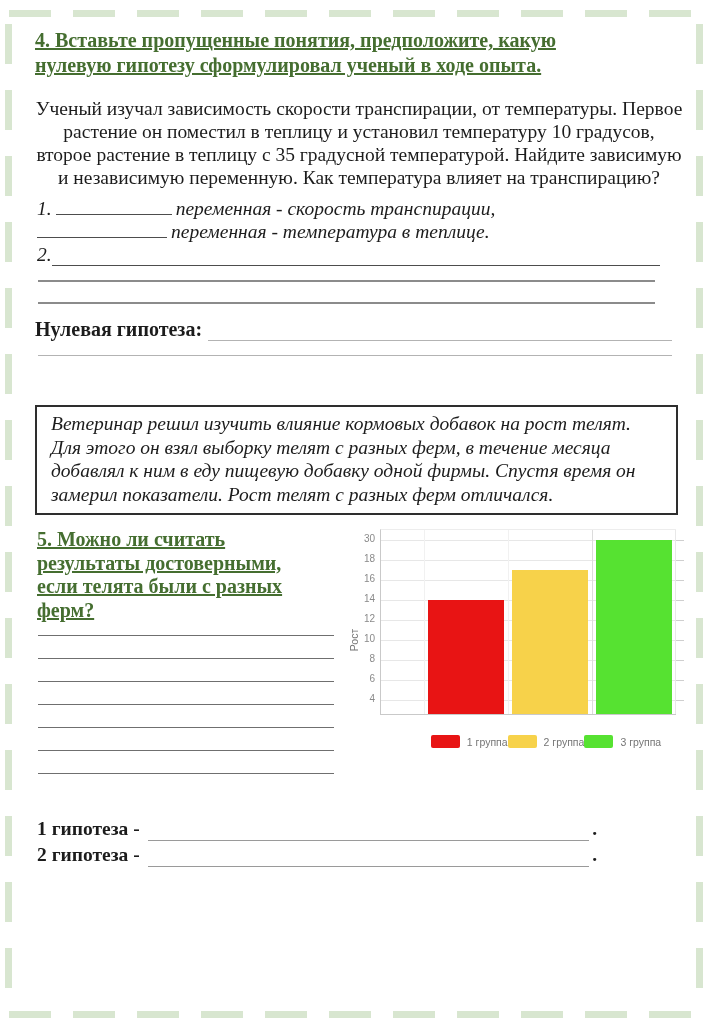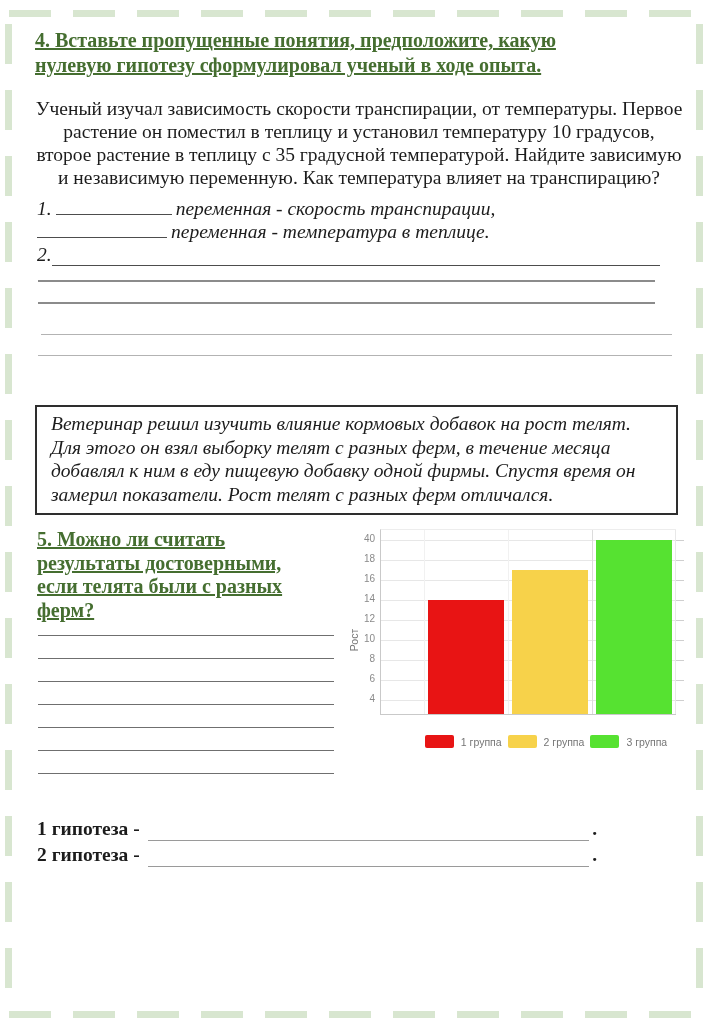--- a/index.html
+++ b/index.html
@@ -36,21 +36,21 @@
   .chart{width:348px;height:236px;}
   .plot{position:absolute;left:35px;top:5px;width:295px;height:184px;
         border-left:1px solid #c9c9c9;border-bottom:1px solid #c9c9c9;border-top:1px solid #ededed;}
   .hgrid{position:absolute;left:0;width:295px;height:0;border-top:1px solid #e7e7e7;}
   .rtick{position:absolute;left:295px;width:8px;height:0;border-top:1px solid #cfcfcf;}
   .vgrid{position:absolute;top:0;height:184px;width:0;border-left:1px solid #e8e8e8;}
   .bar{position:absolute;}
   .ytick{position:absolute;left:0;width:30px;text-align:right;font:10px "Liberation Sans",sans-serif;color:#8a8a8a;}
   .ylabel{position:absolute;left:-6px;top:110px;width:30px;text-align:center;
           font:10.5px "Liberation Sans",sans-serif;color:#757575;transform:rotate(-90deg);}
-  .legend{position:absolute;left:0;right:0;top:211px;display:flex;justify-content:center;padding-left:54px;gap:6px;}
+  .legend{position:absolute;left:0;right:0;top:211px;display:flex;justify-content:center;padding-left:54px;gap:0;}
   .leg-item{display:flex;align-items:center;}
   .leg-swatch{width:29px;height:13px;border-radius:2px;}
   .leg-label{margin-left:7px;font:10.5px "Liberation Sans",sans-serif;color:#757575;}
   
   .title6{font-size:20px;line-height:24px;margin:0;}
   .hyp-row{display:flex;align-items:flex-end;font-size:19.5px;}
   .hyp-row .lbl{font-weight:bold;line-height:24px;white-space:nowrap;}
   .hyp-row .fill{flex:1;border-bottom:1.5px solid #9a9a9a;height:17px;margin-left:8px;}
   .hyp-row .dot{font-weight:bold;margin-left:3px;line-height:24px;}
 </style>
@@ -78,20 +78,21 @@
     <div class="flexrow">
       <span style="line-height:23px;">2.</span>
       <span class="u-blank" style="flex:1;margin:0;"></span>
     </div>
   </div>
 
   <div class="rule" style="left:38px;top:280px;width:617px;"></div>
   <div class="rule" style="left:38px;top:302px;width:617px;"></div>
 
   <div class="abs nullhyp" style="left:35px;top:317px;width:637px;">
+    <span class="lbl">Нулевая гипотеза:</span>
     <span class="fill-light"></span>
   </div>
   <div class="rule-light" style="left:38px;top:355px;width:634px;"></div>
 
 
   <div class="abs case-box" style="left:35px;top:405px;width:611px;">Ветеринар решил изучить влияние кормовых добавок на рост телят. Для этого он взял выборку телят с разных ферм, в течение месяца добавлял к ним в еду пищевую добавку одной фирмы. Спустя время он замерил показатели. Рост телят с разных ферм отличался.</div>
 
   <p class="abs title5 green-h" style="left:37px;top:528px;width:285px;">5. Можно ли считать результаты достоверными, если телята были с разных ферм?</p>
 
   <div class="abs" style="left:38px;top:613px;width:296px;">
@@ -148,21 +149,21 @@
         </div>
       </div>
   <div class="ytick" style="top: 168.5px;">4</div>
       <div class="ytick" style="top: 148.5px;">6</div>
       <div class="ytick" style="top: 128.5px;">8</div>
       <div class="ytick" style="top: 108.5px;">10</div>
       <div class="ytick" style="top: 88.5px;">12</div>
       <div class="ytick" style="top: 68.5px;">14</div>
       <div class="ytick" style="top: 48.5px;">16</div>
       <div class="ytick" style="top: 28.5px;">18</div>
-      <div class="ytick" style="top: 8.5px;">40</div>
+      <div class="ytick" style="top: 8.5px;">30</div>
     </div>
 
 
   <div class="abs hyp-row" style="left:37px;top:817px;width:560px;">
     <span class="lbl">1 гипотеза -</span>
     <span class="fill"></span>
     <span class="dot">.</span>
   </div>
   <div class="abs hyp-row" style="left:37px;top:843px;width:560px;">
     <span class="lbl">2 гипотеза -</span>

